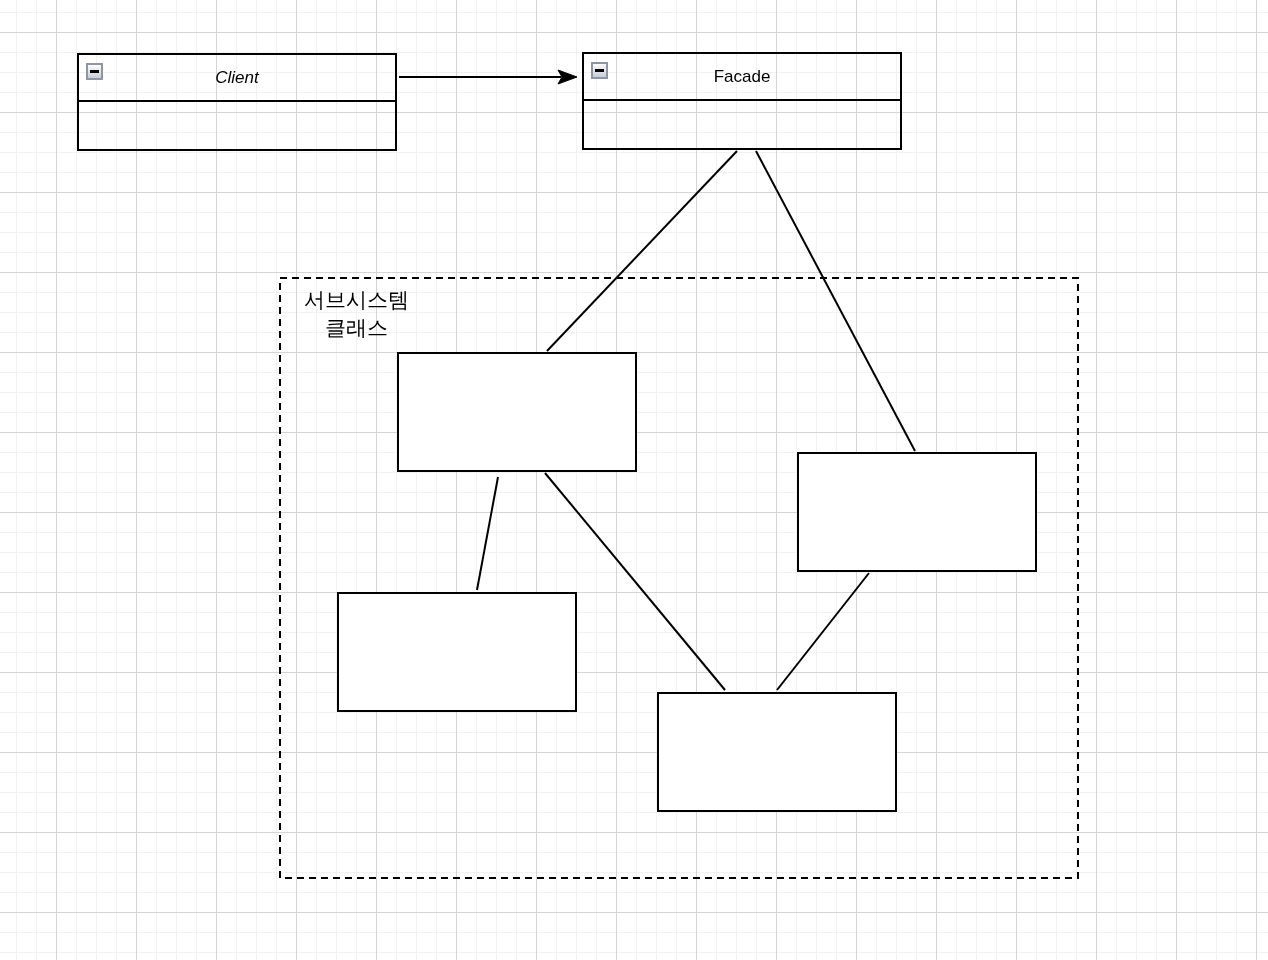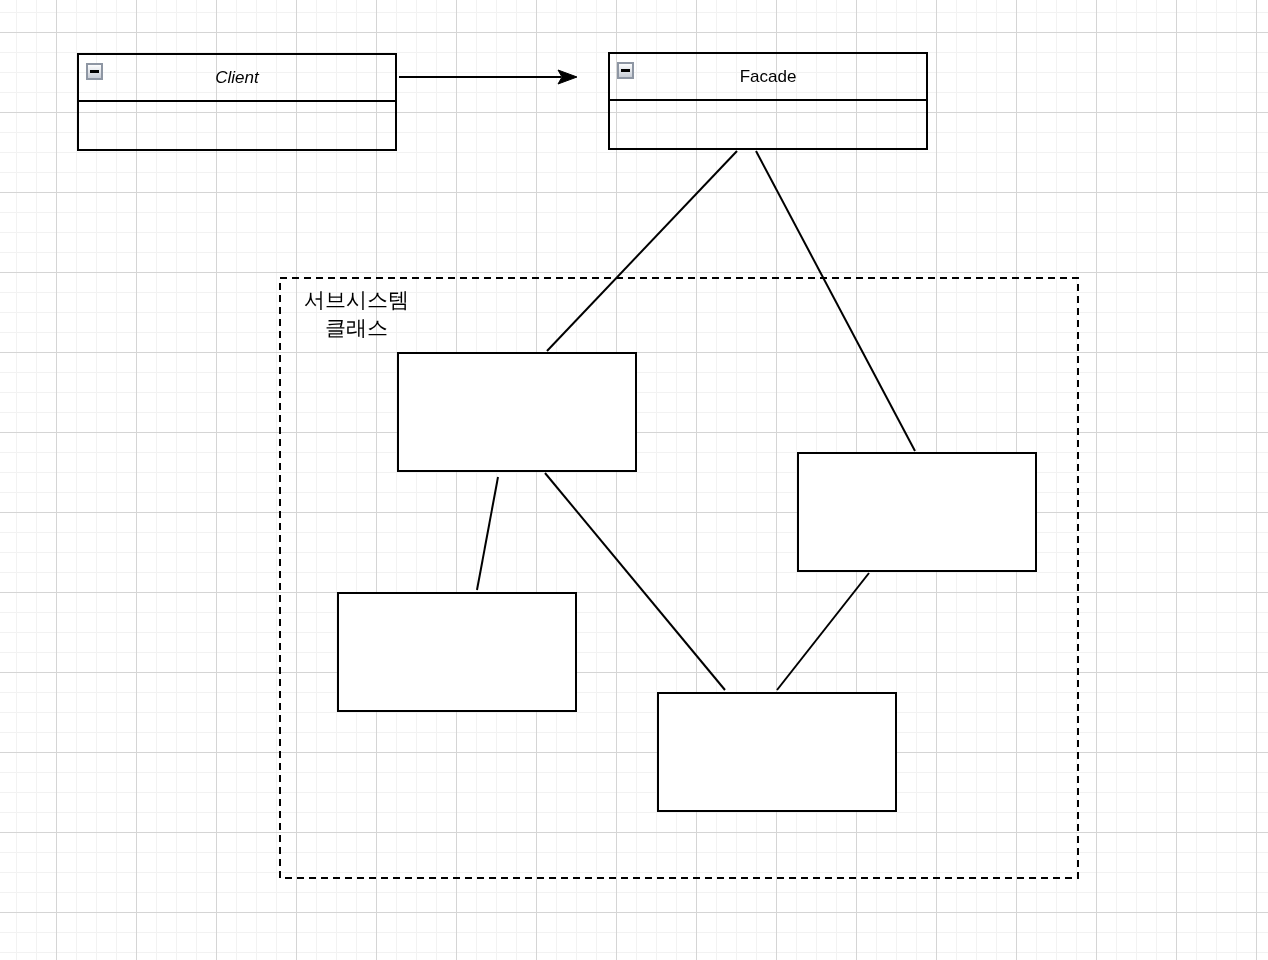--- a/index.html
+++ b/index.html
@@ -81,21 +81,21 @@
     position: absolute;
     left: 284px;
     top: 286px;
     width: 145px;
     text-align: center;
     font-size: 21px;
     line-height: 28px;
     color: #000000;
   }
   .pos-client { left: 77px; top: 53px; font-style: italic; }
-  .pos-facade { left: 608px; top: 52px; }
+  .pos-facade { left: 582px; top: 52px; }
 </style>
 </head>
 <body>
 
 <div class="canvas">
 
   <svg class="edge-layer">
 
     <rect x="280" y="278" width="798" height="600" fill="none" stroke="#000000" stroke-width="2" stroke-dasharray="7 5"></rect>
 

